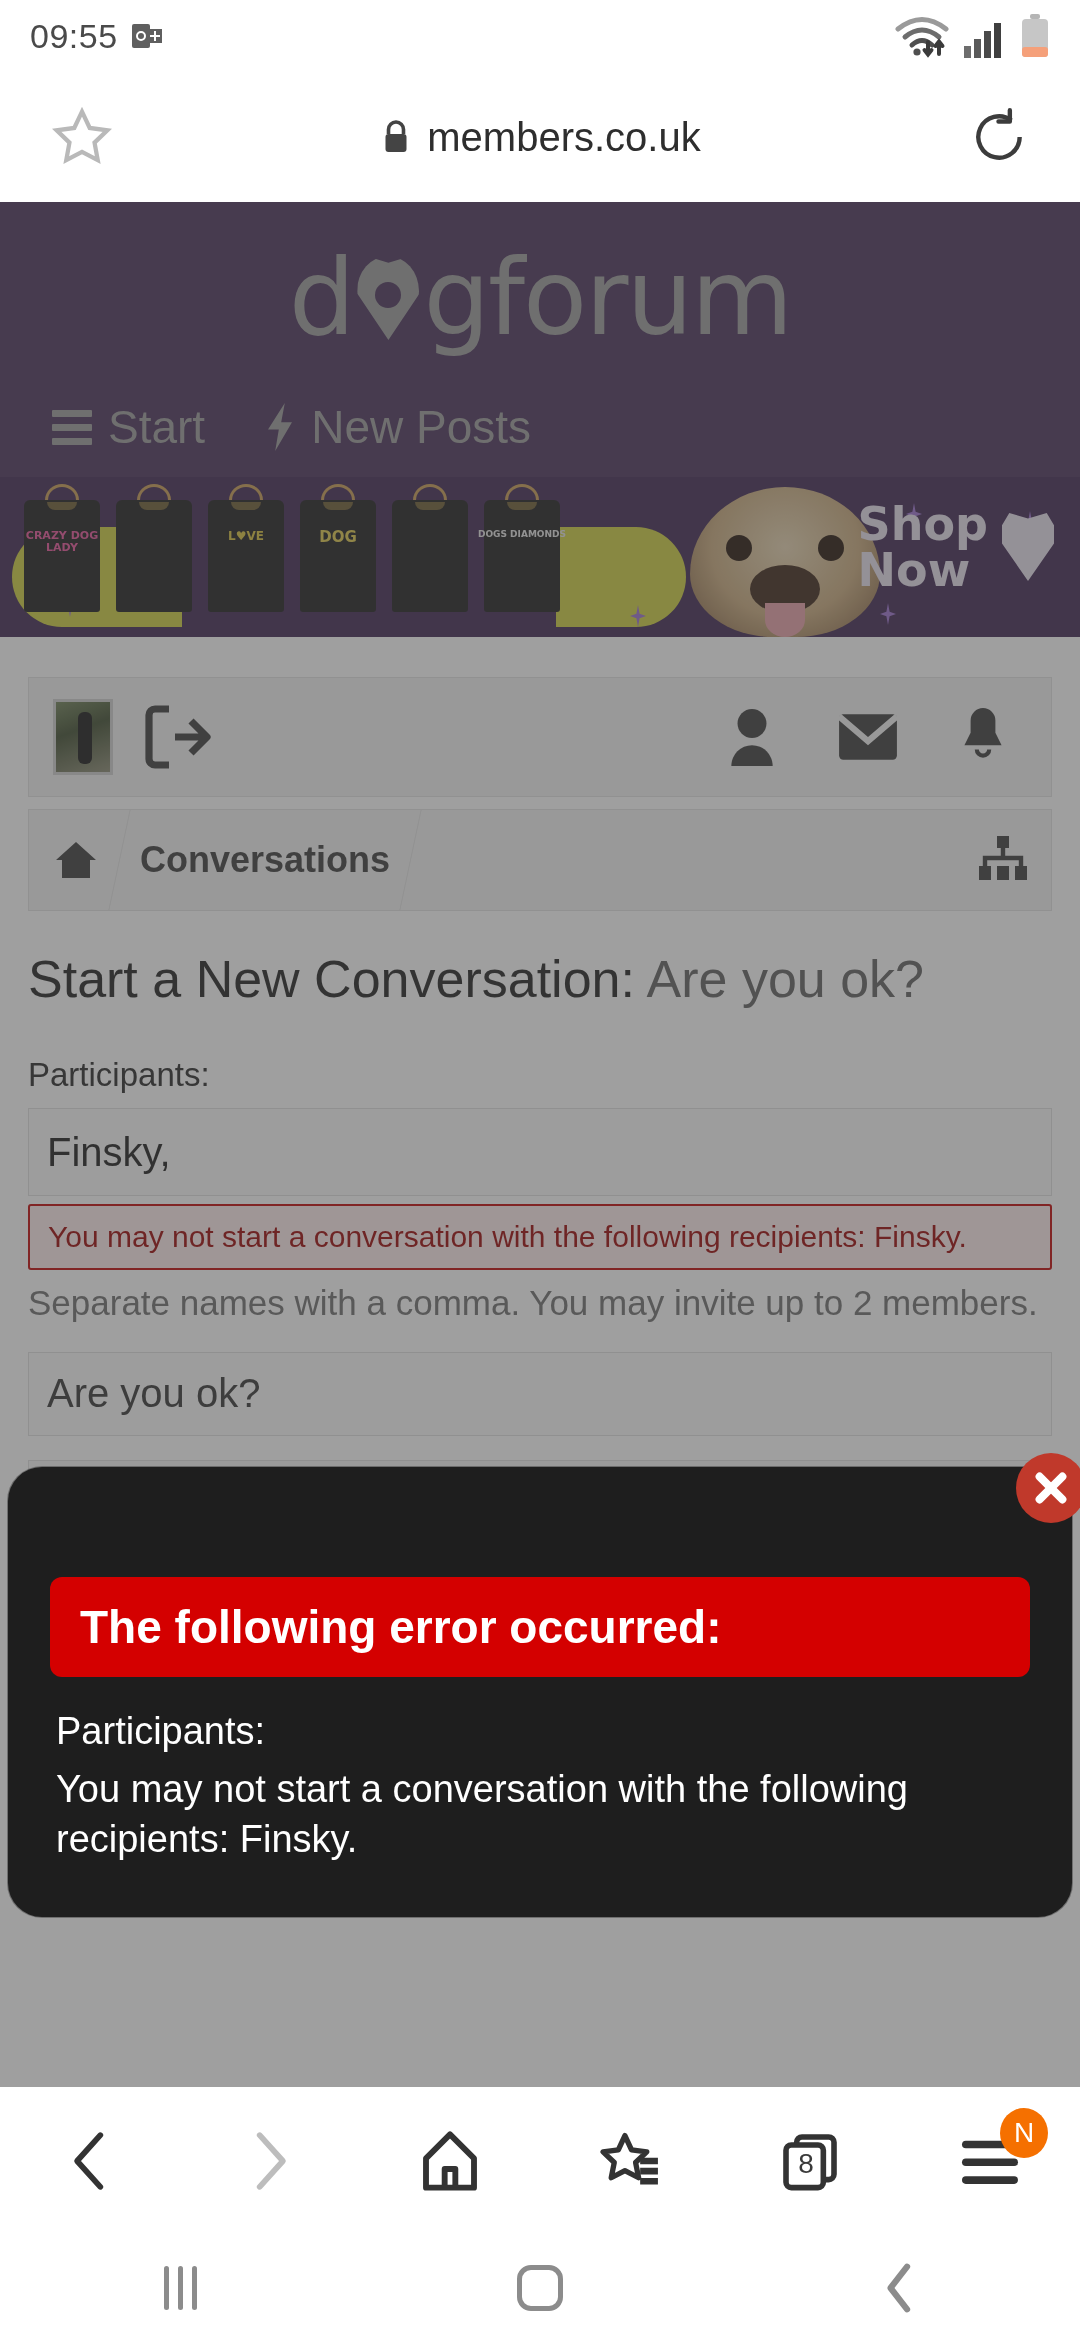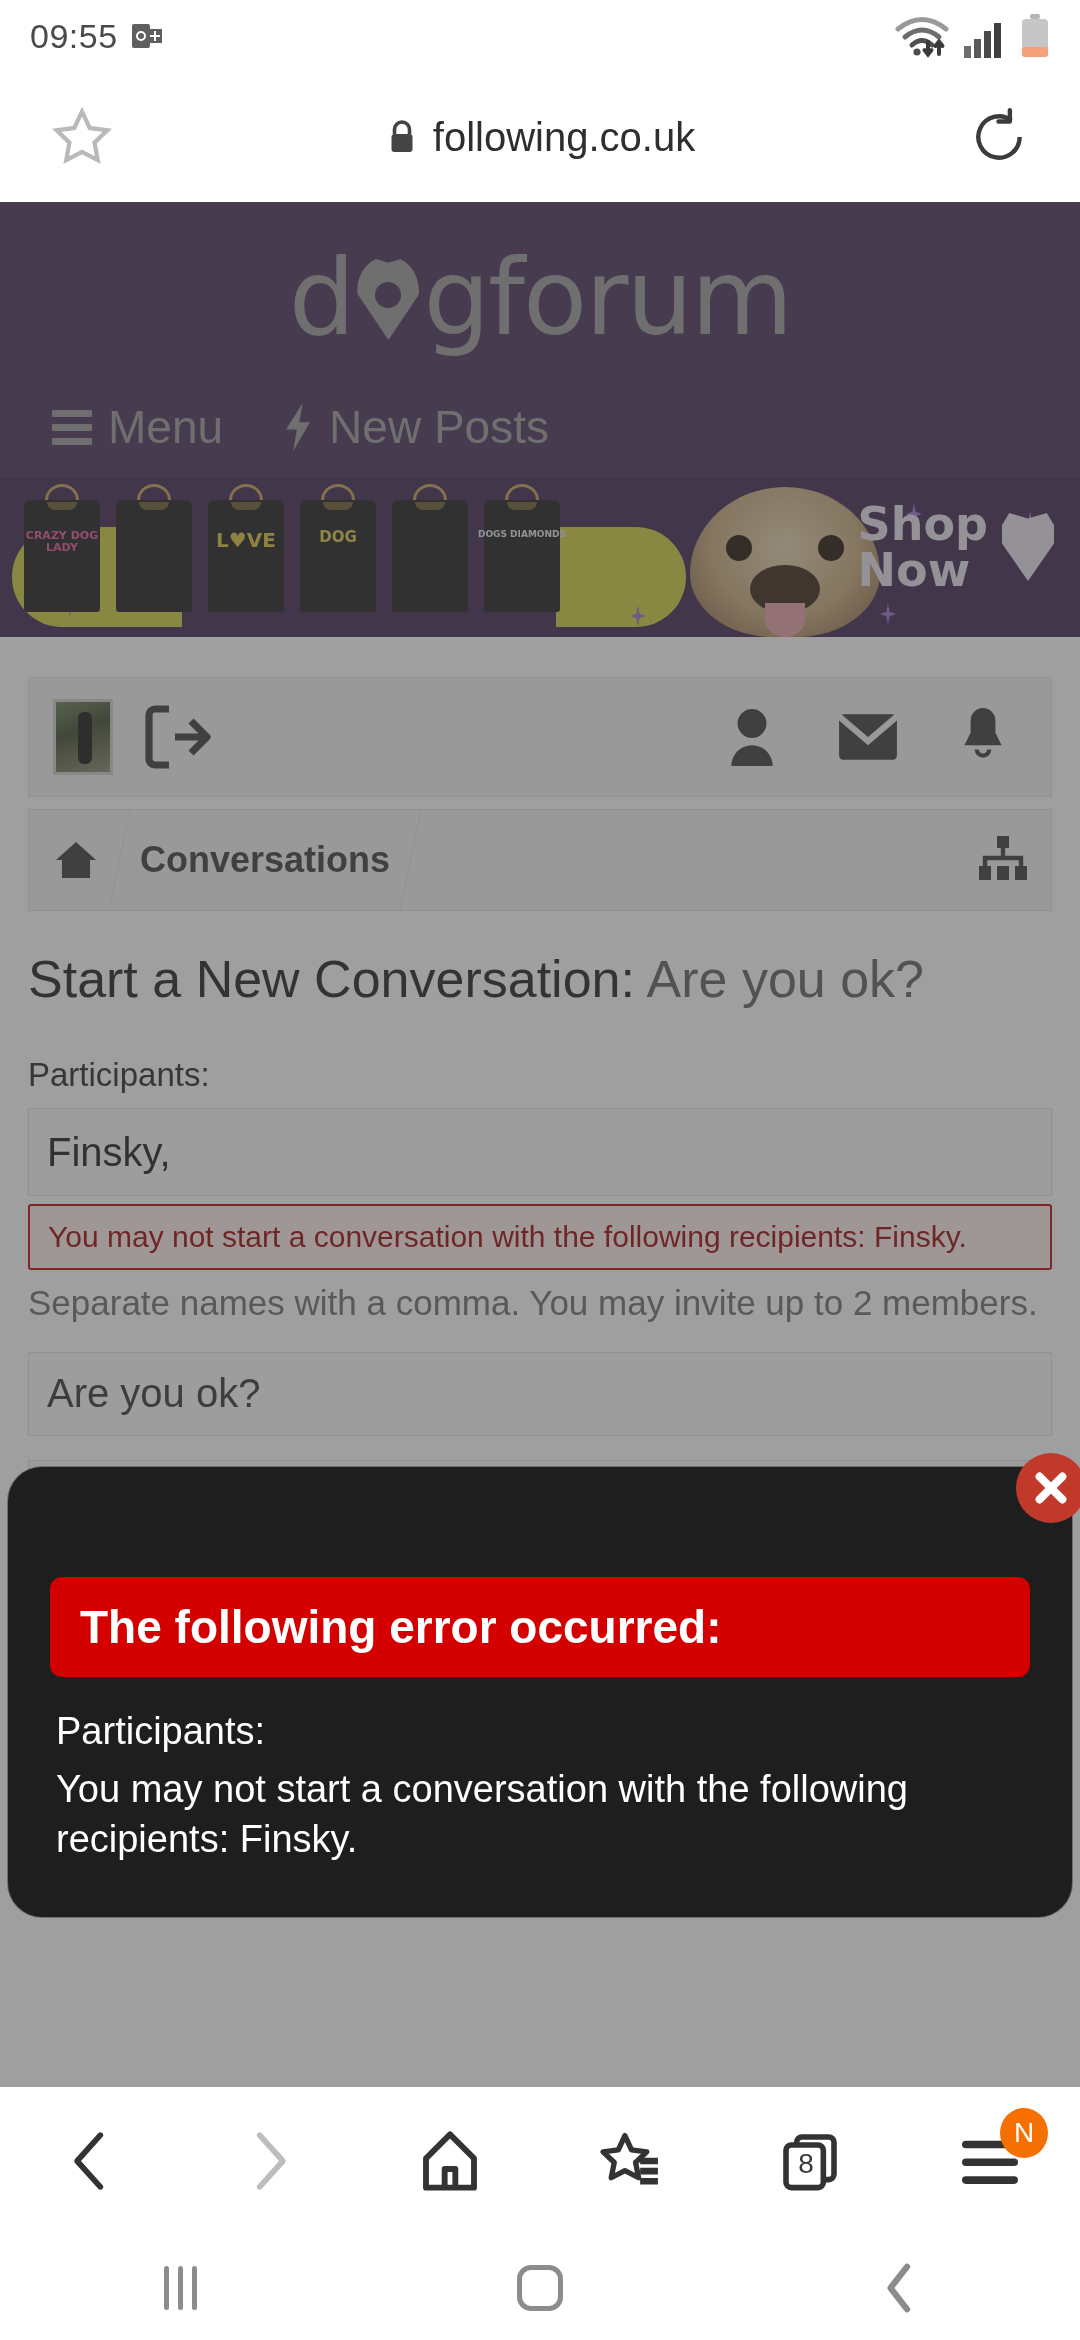--- a/index.html
+++ b/index.html
@@ -304,21 +304,21 @@
 
   <div class="urlbar">
     <svg width="64" height="64" viewBox="0 0 24 24" fill="none" stroke="#b9b9b9" stroke-width="1.6">
       <path d="M12 2.5l2.9 6.1 6.6.9-4.8 4.6 1.2 6.6L12 17.6 6.1 20.7l1.2-6.6-4.8-4.6 6.6-.9z"></path>
     </svg>
     <div class="url-center">
       <svg width="30" height="36" viewBox="0 0 20 24">
         <path d="M5 10V7a5 5 0 0 1 10 0v3" stroke="#444" stroke-width="2.4" fill="none"></path>
         <rect x="3" y="10" width="14" height="12" rx="2" fill="#444"></rect>
       </svg>
-      <span class="url-text">following.co.uk</span>
+      <span class="url-text">members.co.uk</span>
     </div>
     <svg width="62" height="62" viewBox="0 0 24 24" fill="none" stroke="#3c3c3c" stroke-width="1.7">
       <path d="M20 12a8 8 0 1 1-3.2-6.4"></path>
       <path d="M16.2 1.6v4.4h-4.4" stroke-linecap="round" stroke-linejoin="round"></path>
     </svg>
   </div>
 
   <div class="page">
 
     <div class="purple-header">
@@ -332,21 +332,21 @@
           <span>gforum</span>
         </div>
       </div>
       <div class="nav-row">
         <div class="nav-item">
           <span class="hamburger-ic">
               <span></span>
               <span></span>
               <span></span>
             </span>
-          <span>Menu</span>
+          <span>Start</span>
         </div>
         <div class="nav-item">
           <svg width="30" height="48" viewBox="0 0 12 20">
             <path d="M8 0 L1 11 H5.5 L4 20 L11 8 H6.5 Z" fill="#9b9b9b"></path>
           </svg>
           <span>New Posts</span>
         </div>
       </div>
     </div>
 
@@ -369,21 +369,21 @@
         <div class="shirt" style="z-index:2">
           <div class="hanger"></div>
             <div class="body" style="background:#1b1b1b"></div>
           <div class="collar"></div>
             <div class="slogan" style="color:#bbb"></div>
         </div>
         <div class="shirt" style="z-index:2">
           <div class="hanger"></div>
             <div class="body" style="background:#1b1b1b"></div>
           <div class="collar"></div>
-            <div class="slogan" style="color:#d9c23c;font-size:20px">L♥VE</div>
+            <div class="slogan" style="color:#d9c23c;font-size:12px">L♥VE</div>
         </div>
         <div class="shirt" style="z-index:2">
           <div class="hanger"></div>
             <div class="body" style="background:#1b1b1b"></div>
           <div class="collar"></div>
             <div class="slogan" style="color:#e0c94a;font-size:15px">DOG</div>
         </div>
         <div class="shirt" style="z-index:2">
           <div class="hanger"></div>
             <div class="body" style="background:#1b1b1b"></div>

